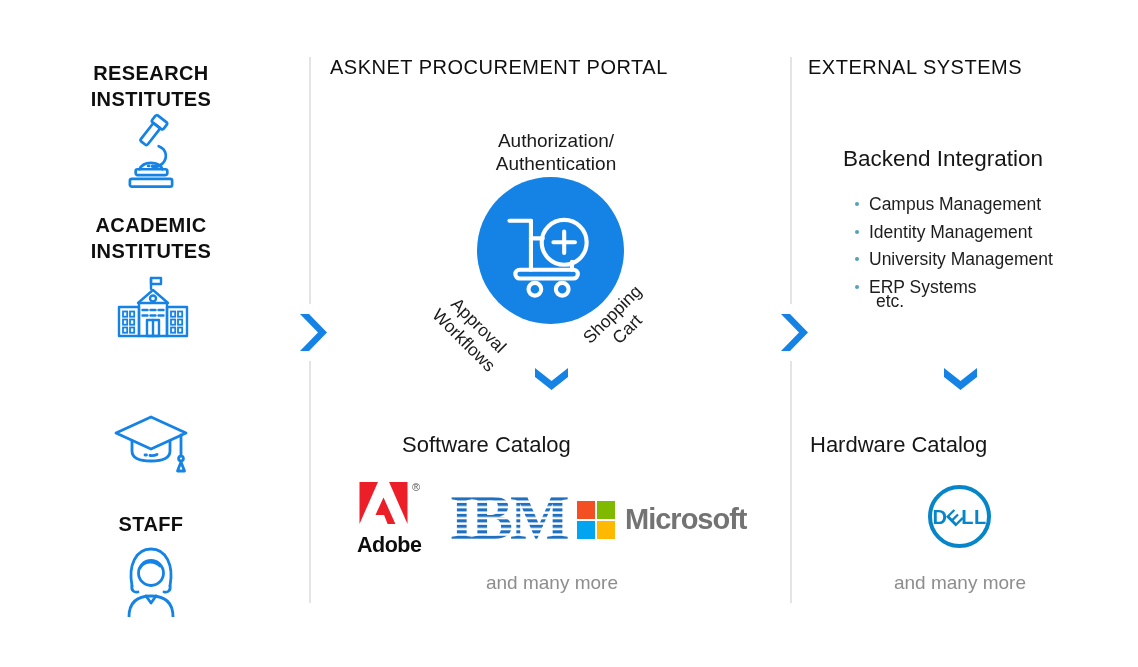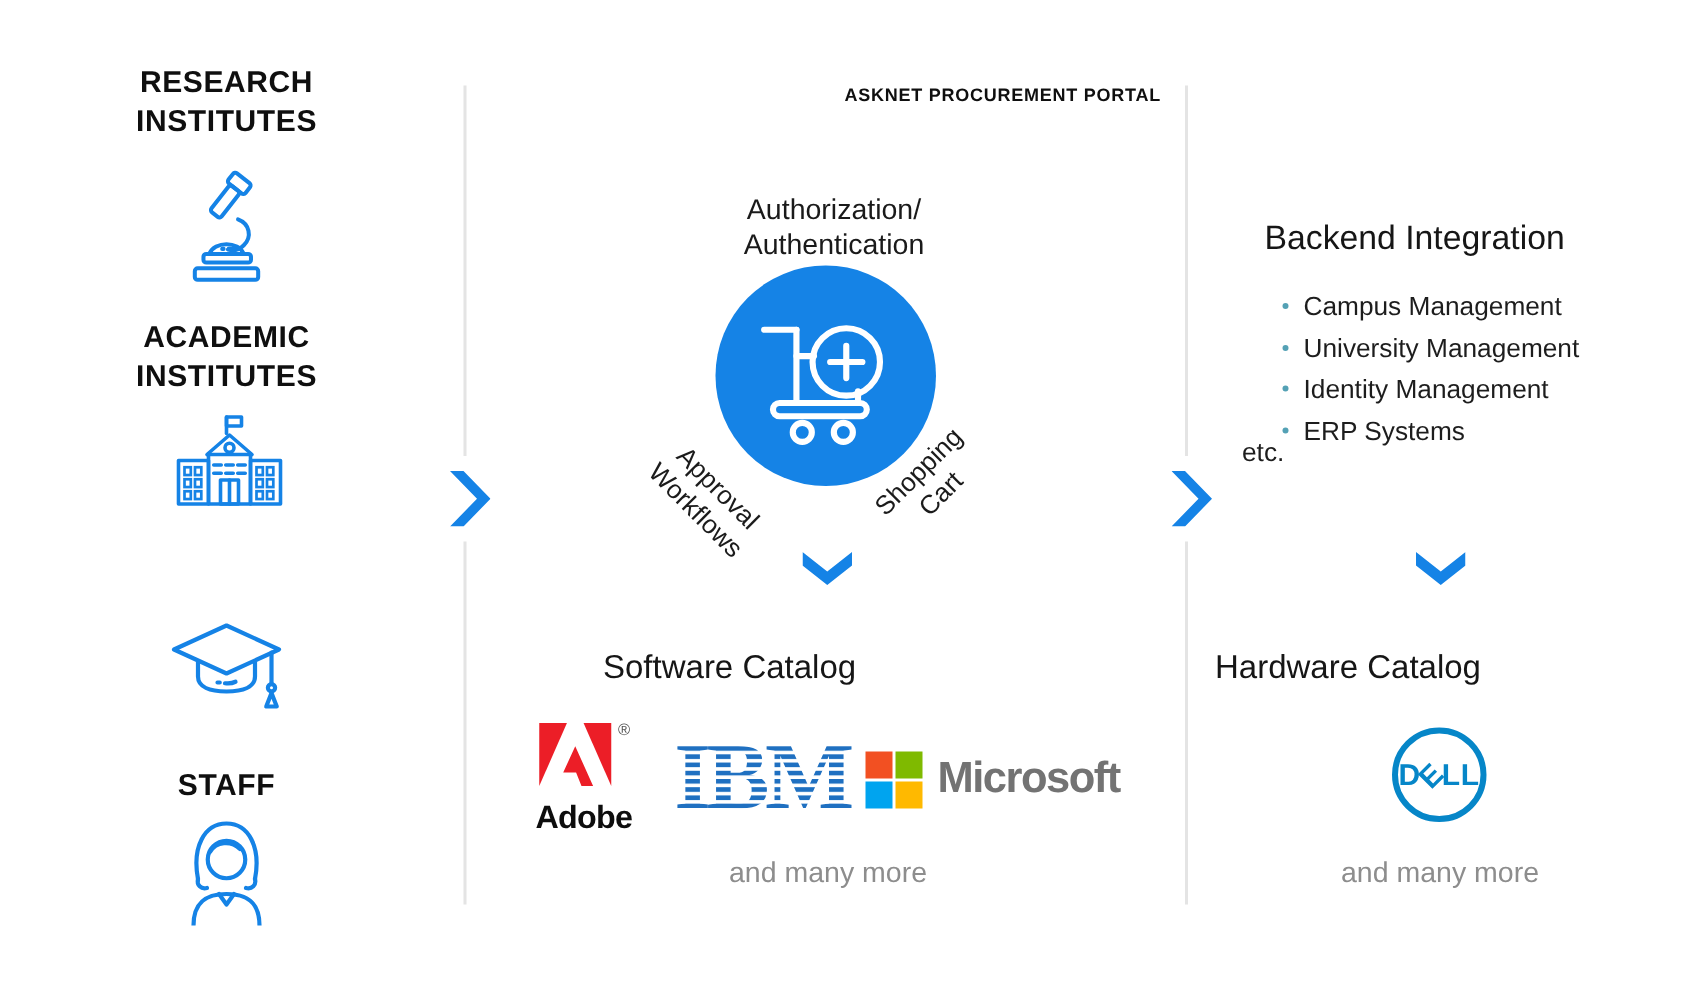--- a/index.html
+++ b/index.html
@@ -7,21 +7,21 @@
     position:relative;width:1138px;height:667px;background:#ffffff;overflow:hidden;
     font-family:"Liberation Sans","DejaVu Sans",sans-serif;color:#161616;
   }
   .abs{position:absolute;}
 
   
   .grp-label{left:31px;width:240px;font-size:20px;line-height:26px;font-weight:700;
              letter-spacing:.4px;color:#0f0f0f;text-align:center;white-space:pre-line;}
 
   
-  .col-title{font-size:12px;font-weight:700;letter-spacing:.5px;color:#0f0f0f;text-align:right;}
+  .col-title{font-size:20px;font-weight:400;letter-spacing:.5px;color:#0f0f0f;text-align:left;}
 
   
   .divider{width:2px;background:#e4e4e4;}
 
   
   .auth{font-size:19px;line-height:23px;color:#1a1a1a;text-align:center;white-space:pre-line;}
   .portal-circle{left:477px;top:177px;width:147px;height:147px;border-radius:50%;
                  background:#1583e6;display:flex;align-items:center;justify-content:center;}
   .rot-label{width:130px;height:56px;display:flex;align-items:center;justify-content:center;
              font-size:17.5px;line-height:21px;color:#1b1b1b;text-align:center;white-space:pre-line;}
@@ -52,21 +52,21 @@
   .dell-letters span{display:inline-block;line-height:1;}
   .dell-e{transform:rotate(-45deg) translateY(1px);}
 
   .accent-fill{fill:#1583e6;}
 </style>
 </head>
 <body>
 
 <div id="canvas">
 
-  <div class="abs grp-label" style="top:42px">RESEARCH
+  <div class="abs grp-label" style="top:60px">RESEARCH
 INSTITUTES</div>
 
   <div class="abs" style="left:127px;top:113px">
     <svg width="48" height="78" viewBox="0 0 50 78">
       <g fill="none" stroke="#1583e6" stroke-width="2.8" stroke-linecap="round" stroke-linejoin="round">
         <g transform="rotate(38 27 16)">
           <rect x="20" y="1" width="15" height="9" rx="2"></rect>
           <rect x="23" y="10" width="9" height="23" rx="2"></rect>
         </g>
         <path d="M33,33 C41,36 43,45 37,51 C34,54 30,55 26,54"></path>
@@ -220,30 +220,31 @@
   <div class="abs more" style="left:402px;top:572px;width:300px">and many more</div>
 
   <div class="abs divider" style="left:790px;top:57px;height:247px"></div>
   <div class="abs divider" style="left:790px;top:361px;height:242px"></div>
   <div class="abs" style="left:781px;top:314px">
     <svg width="27" height="37" viewBox="0 0 27 37">
       <polygon class="accent-fill" points="0,0 9,0 27,18.5 9,37 0,37 18,18.5"></polygon>
     </svg>
   </div>
 
+  <div class="abs col-title" style="left:808px;top:56px;width:300px">EXTERNAL SYSTEMS</div>
 
   <div class="abs subtitle" style="left:843px;top:146px">Backend Integration</div>
 
   <ul class="abs ext-list">
     <li>Campus Management</li>
+    <li>Identity Management</li>
     <li>University Management</li>
-    <li>Identity Management</li>
     <li>ERP Systems</li>
   </ul>
-  <div class="abs etc" style="left:828px;top:291px">etc.</div>
+  <div class="abs etc" style="left:876px;top:291px">etc.</div>
 
   <div class="abs" style="left:944px;top:368px">
     <svg width="33" height="22" viewBox="0 0 33 22">
       <polygon class="accent-fill" points="0,0 0,9 16.5,22 33,9 33,0 16.5,13"></polygon>
     </svg>
   </div>
 
   <div class="abs catalog-title" style="left:810px;top:432px;width:300px">Hardware Catalog</div>
 
   <div class="abs dell-ring">

